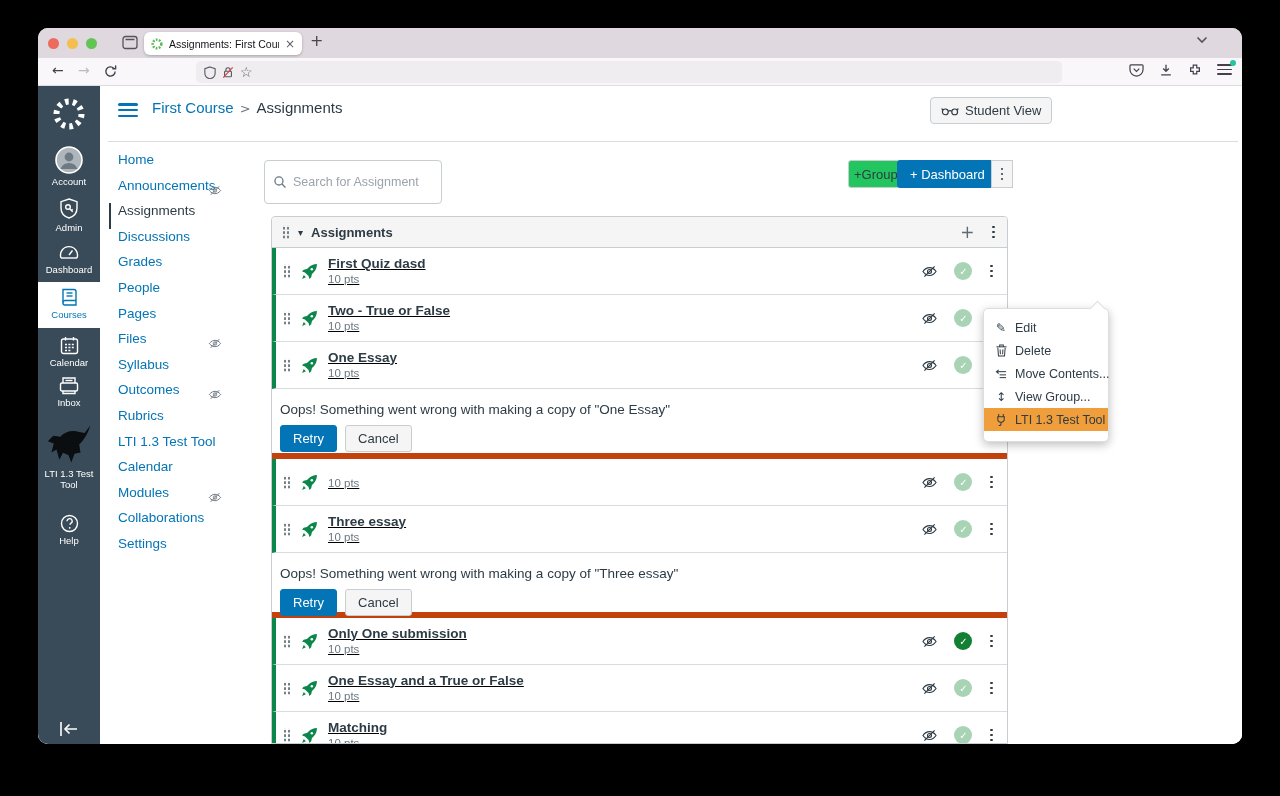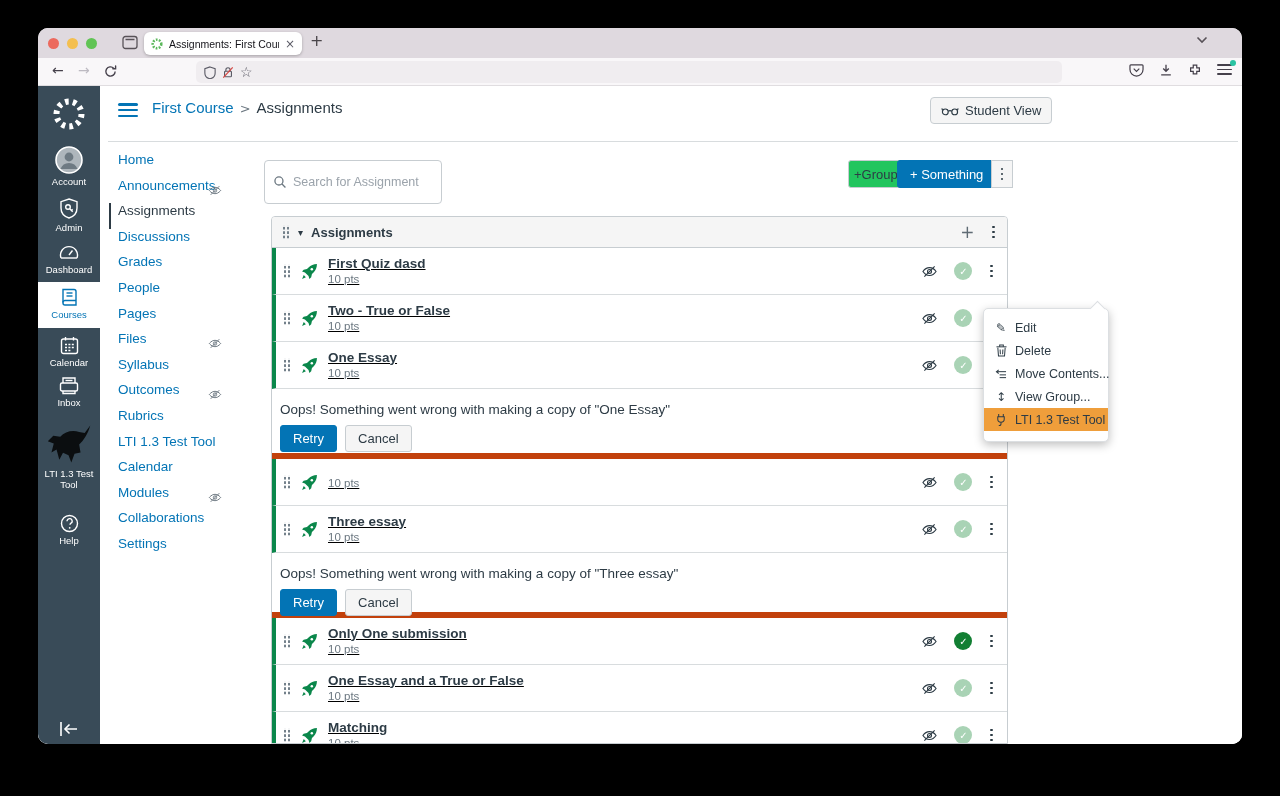--- a/index.html
+++ b/index.html
@@ -402,21 +402,21 @@
       </ul>
 
       <div id="search-box">
         <svg width="14" height="14" viewBox="0 0 16 16" fill="none" stroke="#6B7780" stroke-width="1.5">
           <circle cx="6.8" cy="6.8" r="4.6"></circle>
             <line x1="10.3" y1="10.3" x2="14.2" y2="14.2"></line>
         </svg>
         <input id="search-input" placeholder="Search for Assignment" style="">
       </div>
       <button id="group-btn" class="btn">+Group</button>
-      <button id="assignment-btn" class="btn">+ Something</button>
+      <button id="assignment-btn" class="btn">+ Dashboard</button>
       <span id="toolbar-kebab">
           <span class="kdot"></span>
           <span class="kdot"></span>
           <span class="kdot"></span>
         </span>
 
       <div id="assign-container">
         <div id="group-header">
           <span class="drag"></span>
           <span class="disclosure glyph">▾</span>

